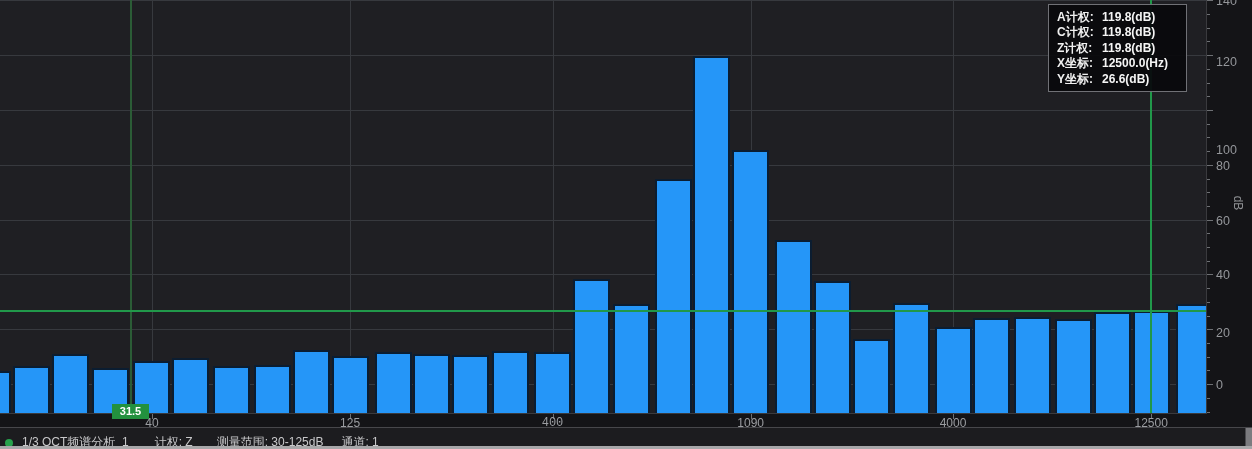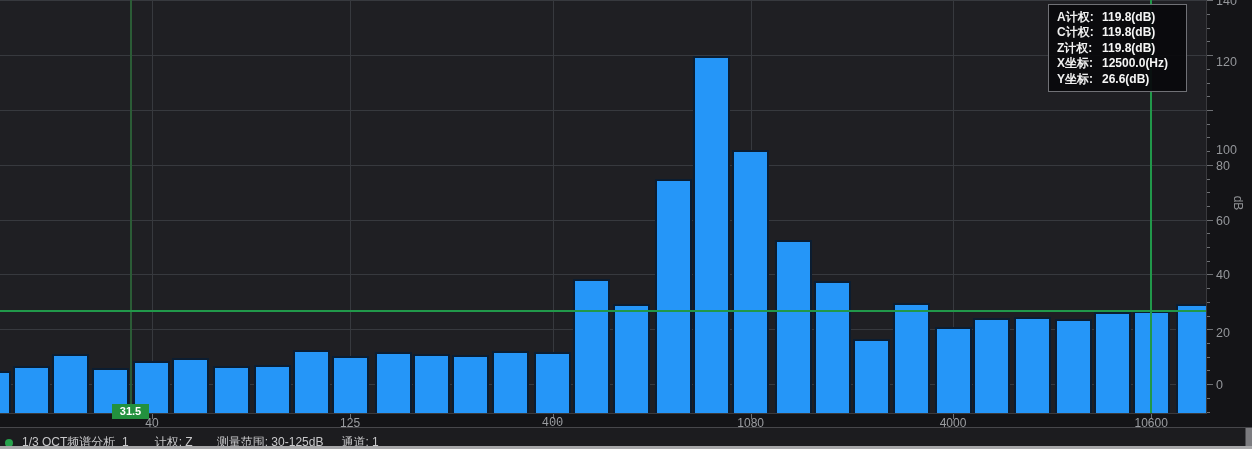--- a/index.html
+++ b/index.html
@@ -134,25 +134,25 @@
     </div>
 
   <div class="xaxis" id="xaxis">
       <div class="xtick" style="left: 151.9px;"></div>
       <div class="xlab" style="left: 151.9px;">40</div>
       <div class="xtick" style="left: 350.1px;"></div>
       <div class="xlab" style="left: 350.1px;">125</div>
       <div class="xtick" style="left: 552.5px;"></div>
       <div class="xlab" style="left: 552.5px; font-family: Liberation Mono, monospace;">400</div>
       <div class="xtick" style="left: 750.7px;"></div>
-      <div class="xlab" style="left: 750.7px;">1080</div>
+      <div class="xlab" style="left: 750.7px;">1090</div>
       <div class="xtick" style="left: 953px;"></div>
       <div class="xlab" style="left: 953px;">4000</div>
       <div class="xtick" style="left: 1151.2px;"></div>
-      <div class="xlab" style="left: 1151.2px;">10600</div>
+      <div class="xlab" style="left: 1151.2px;">12500</div>
     </div>
 
   <div class="badge" id="marker-badge" style="left: 112px; background: rgb(35, 145, 63);">31.5</div>
 
   <div class="tooltip">
     <div class="trow">
       <span class="tlabel">A计权:</span><span class="tvalue">119.8(dB)</span>
     </div>
     <div class="trow">
       <span class="tlabel">C计权:</span><span class="tvalue">119.8(dB)</span>

